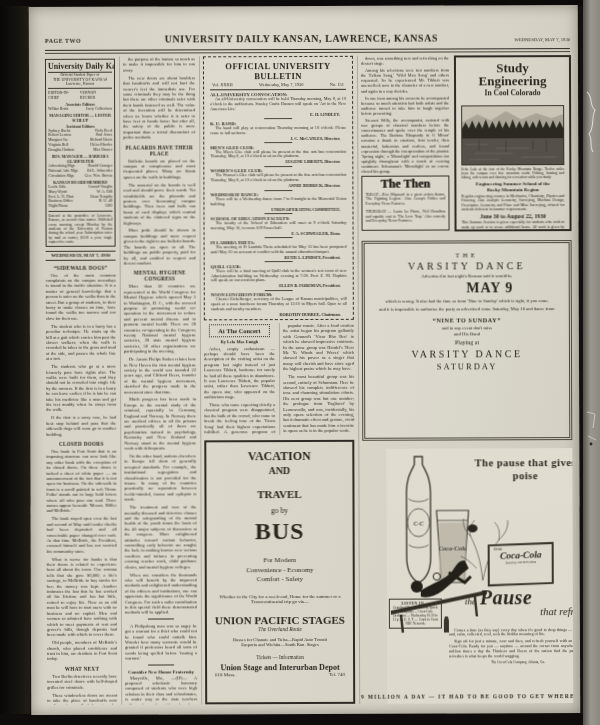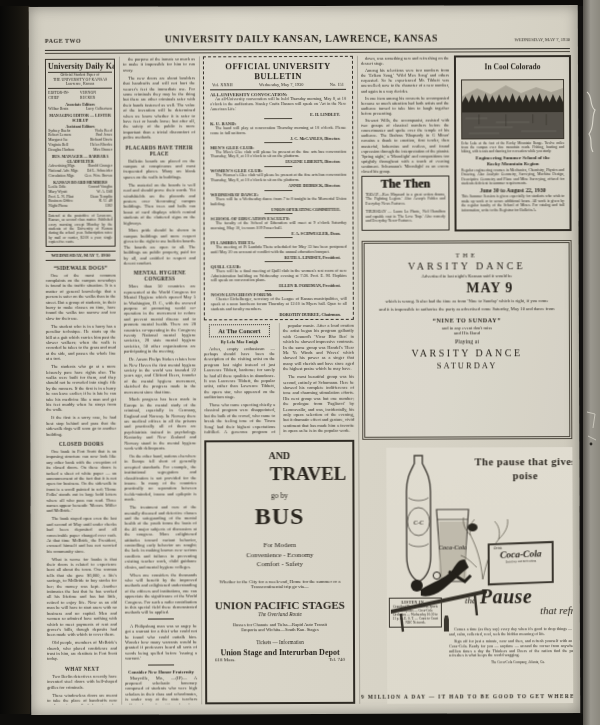--- a/index.html
+++ b/index.html
@@ -63,21 +63,21 @@
   .concert{height:112px;overflow:hidden;display:flex;gap:4px;margin-top:3px;}
   .concert .sub{flex:1;overflow:hidden;}
   .concert .sub + .sub{border-left:1px solid rgba(43,38,30,.25);padding-left:3px;}
   .c-box{border:1px dotted #36322a;text-align:center;font-size:6.4px;font-weight:bold;padding:2px 0;margin:1px 5px 2px;}
   .c-by{font-size:4.4px;font-weight:bold;text-align:center;margin:0 0 1.5px;}
 
   
   .ad-bus{border:2.5px solid #2f2b24;flex:1;margin-top:5px;text-align:center;padding:7px 6px 3px;overflow:hidden;}
   .bus-l1{font-size:12px;font-weight:bold;}
   .bus-l2{font-size:10px;font-weight:bold;margin-top:1px;}
-  .bus-l3{font-size:19px;font-weight:bold;margin-top:2px;text-align:right;}
+  .bus-l3{font-size:11px;font-weight:bold;margin-top:12px;}
   .bus-goby{font-size:7.5px;margin:6px 0 4px;}
   .bus-bus{font-size:24px;font-weight:bold;letter-spacing:1px;line-height:24px;}
   .bus-modern{font-size:6.8px;line-height:9.5px;margin-top:12px;}
   .bus-whether{font-size:4.8px;line-height:5.6px;margin-top:10px;padding:0 6px;}
   .bus-ups{font-size:11px;font-weight:bold;margin-top:9px;white-space:nowrap;}
   .bus-route{font-size:5.4px;font-style:italic;}
   .bus-lines{font-size:4.6px;line-height:5.4px;margin-top:5px;}
   .bus-tick{font-size:5.2px;margin-top:6px;}
   .bus-depot{font-size:8px;font-weight:bold;margin-top:3px;white-space:nowrap;}
   .bus-addr{display:flex;justify-content:space-between;font-size:5px;padding:0 2px;}
@@ -346,20 +346,21 @@
             </div>
             <div class="sub">
               <div>
                   <p class="col-p">popular music. After a loud ovation the artist began his program gallantly with Gounod's 'Vicar Bho Ben' in which he showed impressive contrasts. In the same group was Handel's 'Hear Me Ye Winds and Waves' which showed his power as a singer that many will cherish and have since aged the highest praise which he may have.</p>
                   <p class="col-p">The most beautiful group was his second, entirely of Schumann. Here he showed his complete indifference of tone and charming stimulation efforts. His next group was but one number; the prologue from 'Pagliacci' by Leoncavallo, and was, incidentally, his only opera selection of the evening, but it dramatic effect and gesture, vivid sentiment that has made him a favorite in opera as he is in the popular work.</p>
                 </div>
             </div>
           </div>
 
           <div class="ad-bus">
+            <div class="bus-l1">VACATION</div>
             <div class="bus-l2">AND</div>
             <div class="bus-l3">TRAVEL</div>
             <div class="bus-goby">go by</div>
             <div class="bus-bus">BUS</div>
             <div class="bus-modern">
               <div>For Modern</div>
               <div>Convenience - Economy</div>
               <div>Comfort - Safety</div>
             </div>
             <div class="bus-whether">Whether to the City for a week-end, Home for the summer or a Transcontinental trip go via—</div>
@@ -389,20 +390,21 @@
                 </div>
               <div class="ad-patee">
                 <div class="patee-title">The Then</div>
                 <div>
                     <p class="patee-item">TODAY—Ken Maynard in a great action drama, 'The Fighting Legion.'  Also Aesop's Fables and Everyday News Features.</p>
                     <p class="patee-item">THURSDAY — Laura La Plante, Neil Hamilton and capable cast in 'The Love Trap.'  Also comedy and Everyday News-Features.</p>
                   </div>
               </div>
             </div>
             <div class="ad-eng">
+              <div class="eng-t1">Study Engineering</div>
               <div class="eng-t2">In Cool Colorado</div>
               <div class="eng-photo">
                 <svg width="100%" height="100%" viewBox="0 0 120 58" preserveAspectRatio="none">
                   <rect x="0" y="0" width="120" height="22" fill="#c9c4b5"></rect>
                   <path d="M0,16 L18,8 L34,14 L52,5 L70,13 L88,7 L106,12 L120,8 L120,24 L0,24 Z" fill="#a9a496"></path>
                   <path d="M0,22 L4,16 L8,22 L12,14 L16,22 L20,15 L24,22 L28,13 L32,22 L36,15 L40,22 L44,14 L48,22 L52,15 L56,22 L60,13 L64,22 L68,15 L72,22 L76,14 L80,22 L84,15 L88,22 L92,13 L96,22 L100,15 L104,22 L108,14 L112,22 L116,15 L120,22 L120,34 L0,34 Z" fill="#2c2922"></path>
                   <rect x="0" y="32" width="120" height="26" fill="#55514a"></rect>
                   <g stroke="#6f6b62" stroke-width="0.8">
                     <line x1="4" y1="38" x2="30" y2="38"></line>
                       <line x1="40" y1="42" x2="80" y2="42"></line>

